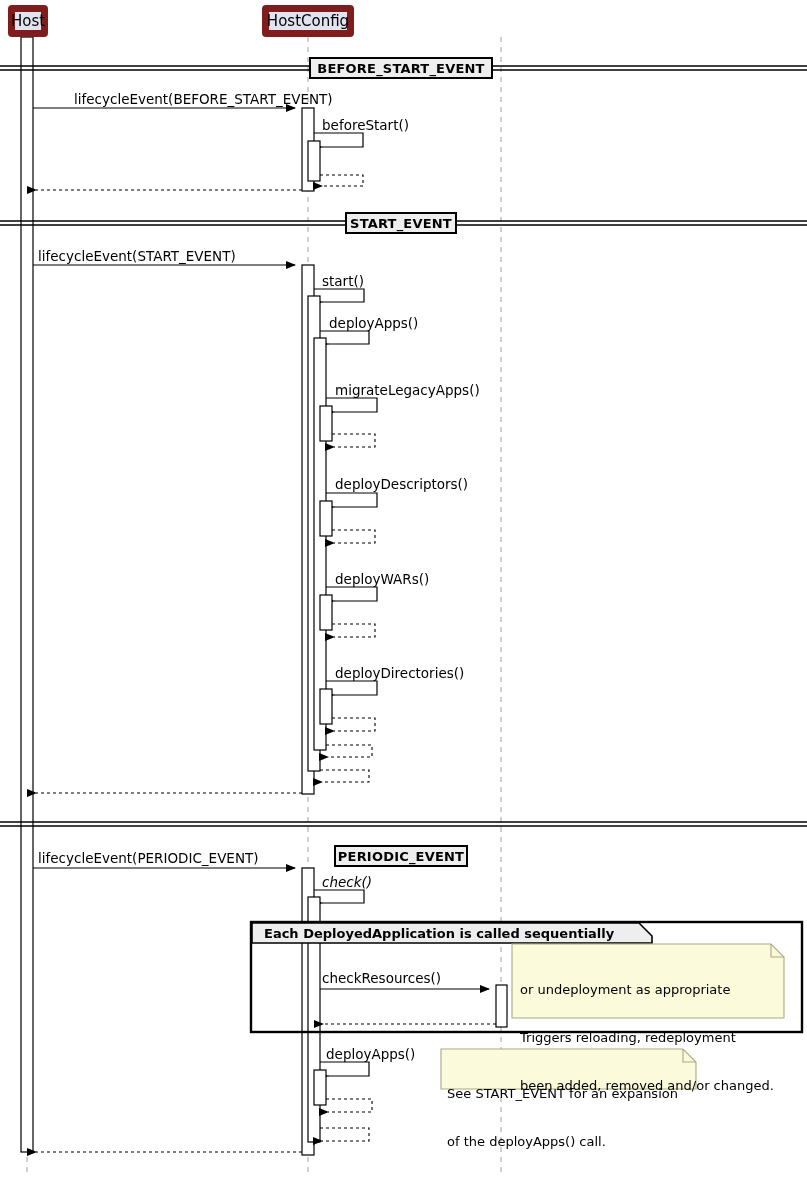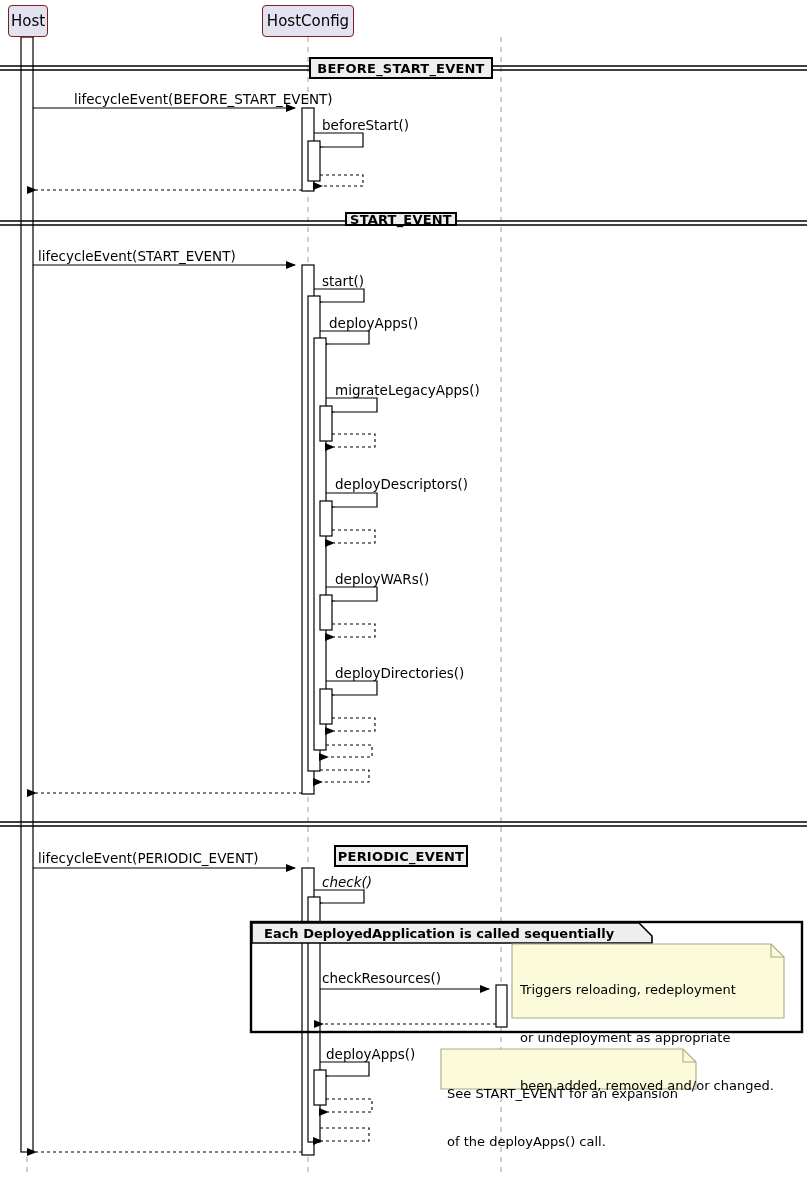--- a/index.html
+++ b/index.html
@@ -20,21 +20,21 @@
   }
   #svg-root {
     position: absolute;
     left: 0;
     top: 0;
   }
   
   .participant-box {
     position: absolute;
     background: #E2E2F0;
-    border: 1px solid #7f1d1d;
+    border: 7px solid #7f1d1d;
     border-radius: 4px;
     box-sizing: border-box;
     display: flex;
     align-items: center;
     justify-content: center;
     font-size: 15px;
     color: #000;
     white-space: nowrap;
   }
   
@@ -289,21 +289,21 @@
   <div class="participant-box" style="left:8px; top:5px; width:40px; height:32px;">
     <span>Host</span>
   </div>
   <div class="participant-box" style="left:262px; top:5px; width:92px; height:32px;">
     <span>HostConfig</span>
   </div>
 
   <div class="divider-label" style="left:309px; top:57px; width:184px; height:22px;">
     <span>BEFORE_START_EVENT</span>
   </div>
-  <div class="divider-label" style="left:345px; top:212px; width:112px; height:14px;">
+  <div class="divider-label" style="left:345px; top:212px; width:112px; height:22px;">
     <span>START_EVENT</span>
   </div>
   <div class="divider-label" style="left:334px; top:813px; width:134px; height:22px;margin-top:32px;">
     <span>PERIODIC_EVENT</span>
   </div>
 
   <div class="group-label" style="left:252px; top:923px; width:387px; height:20px; background:transparent;">
     <span>Each DeployedApplication is called sequentially</span>
   </div>
 
@@ -315,22 +315,22 @@
   <div class="msg-label" style="left:335px; top:384px;">migrateLegacyApps()</div>
   <div class="msg-label" style="left:335px; top:478px;">deployDescriptors()</div>
   <div class="msg-label" style="left:335px; top:573px;">deployWARs()</div>
   <div class="msg-label" style="left:335px; top:667px;">deployDirectories()</div>
   <div class="msg-label" style="left:38px; top:852px;">lifecycleEvent(PERIODIC_EVENT)</div>
   <div class="msg-label" style="left:322px; top:876px;font-style:italic;">check()</div>
   <div class="msg-label" style="left:322px; top:972px;">checkResources()</div>
   <div class="msg-label" style="left:326px; top:1048px;">deployApps()</div>
 
   <div class="note-text" style="left:520px; top:950px; width:262px;">
+    <div>or undeployment as appropriate</div>
     <div>Triggers reloading, redeployment</div>
-    <div>or undeployment as appropriate</div>
     <div>been added, removed and/or changed.</div>
   </div>
   <div class="note-text" style="left:447px; top:1054px; width:245px;">
     <div>See START_EVENT for an expansion</div>
     <div>of the deployApps() call.</div>
   </div>
 
 </div>
 
 </body></html>

